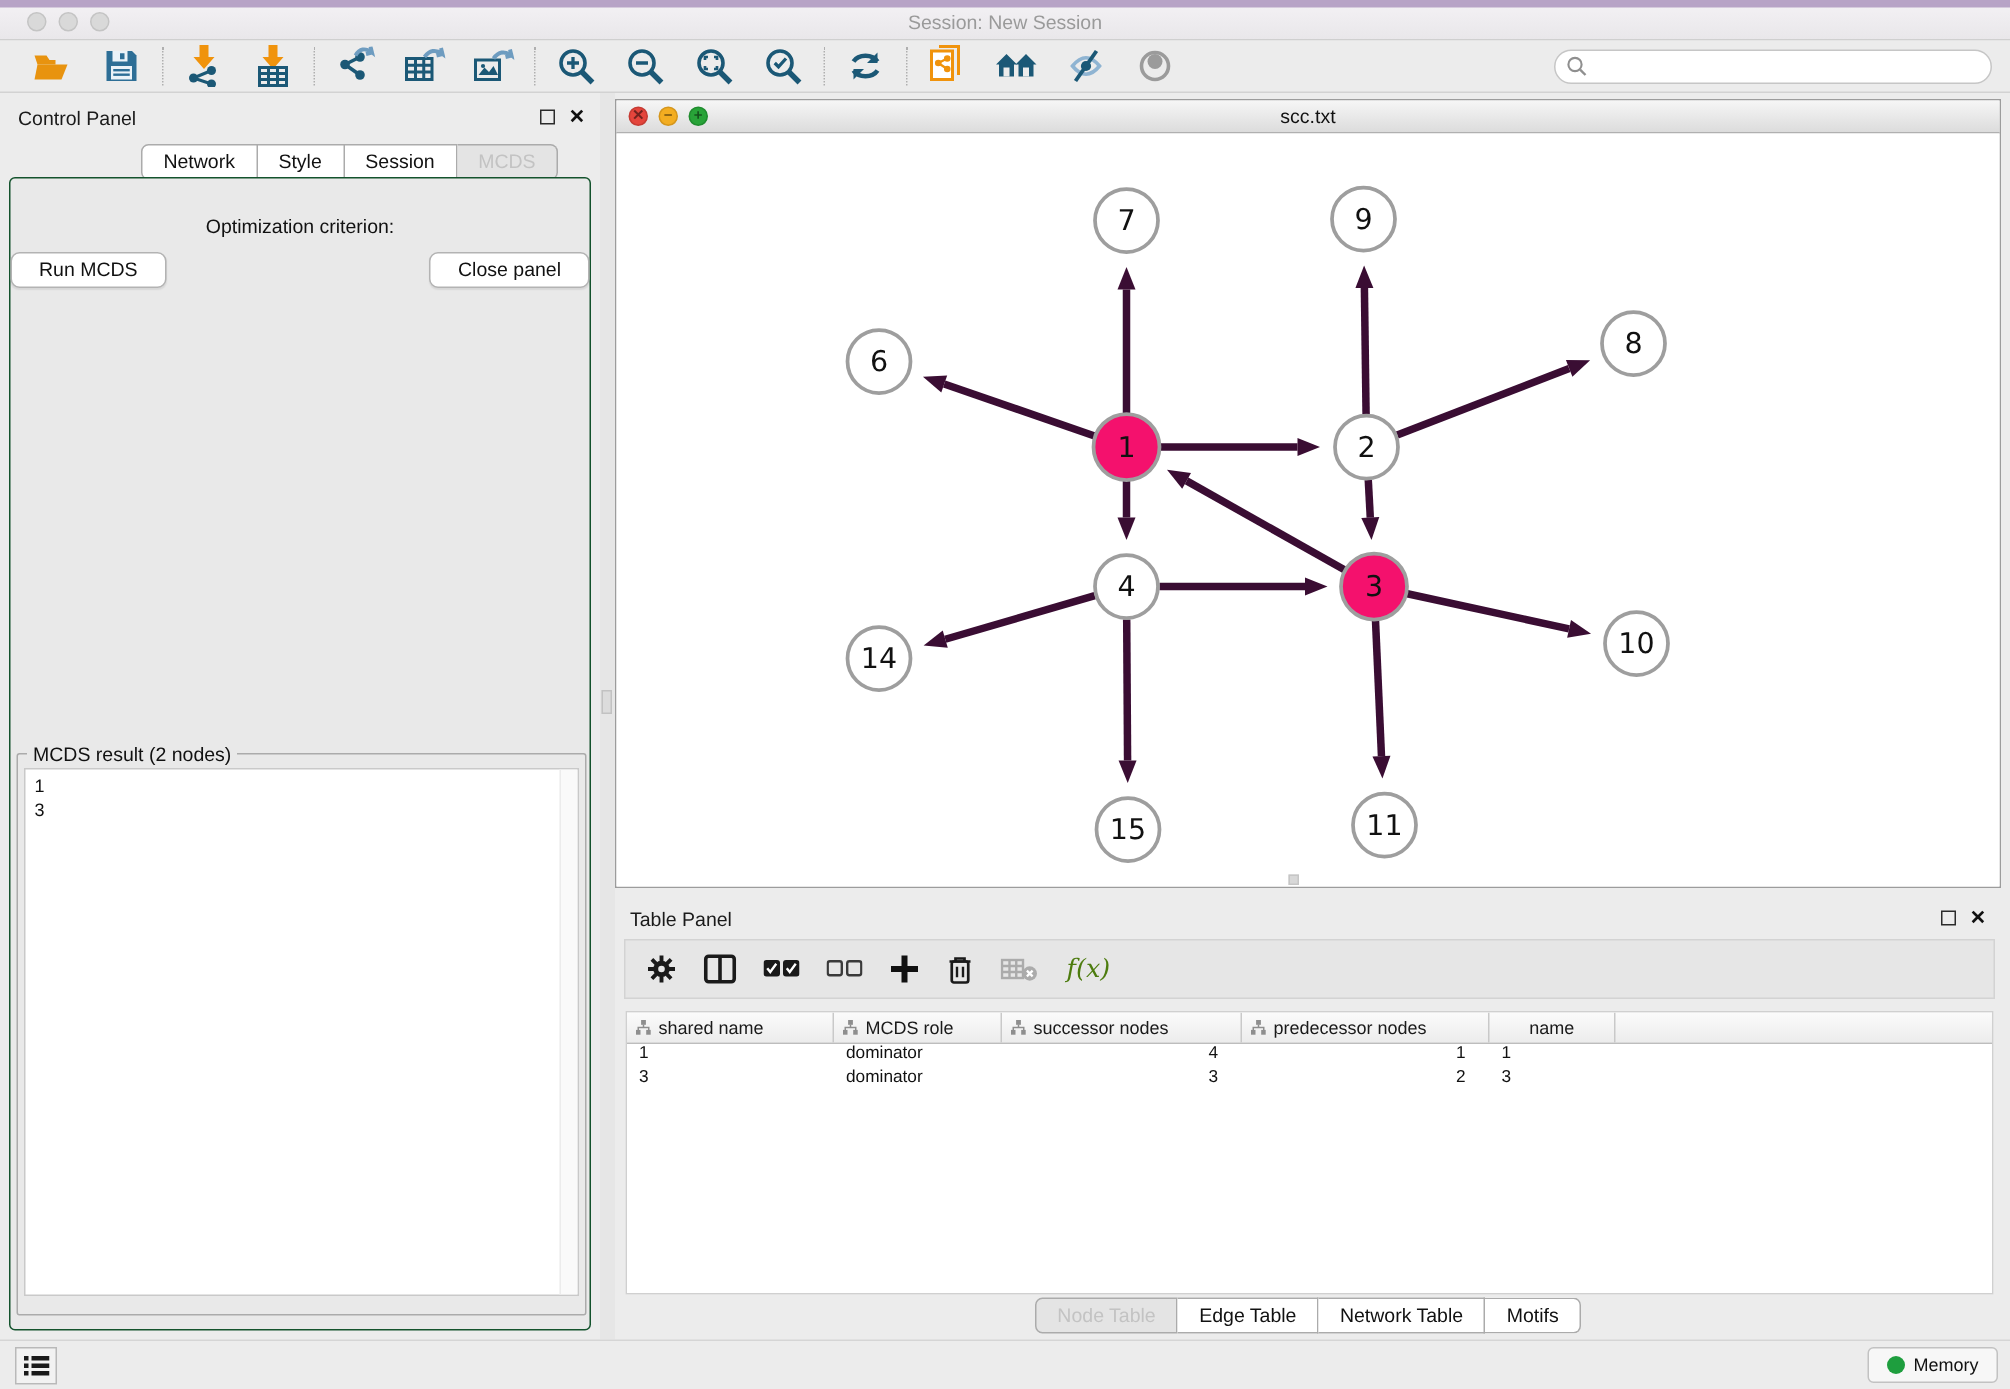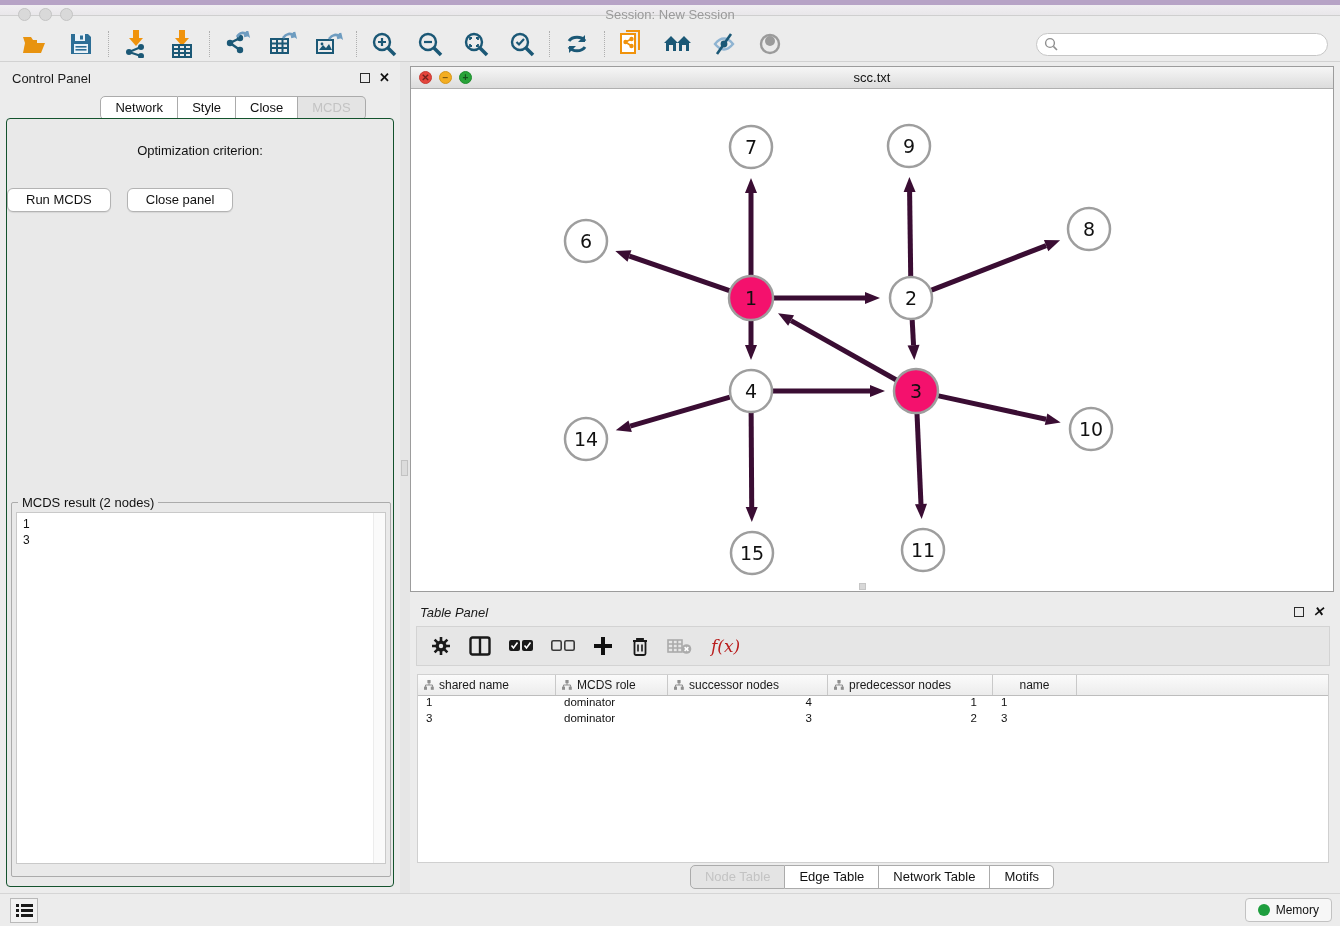--- a/index.html
+++ b/index.html
@@ -1,20 +1,20 @@
 <!DOCTYPE html>
 <html><head>
 <meta charset="utf-8">
 <style>
   * { margin:0; padding:0; box-sizing:border-box; }
   html,body { width:1340px; height:926px; font-family:"Liberation Sans", sans-serif; }
   .app { position:relative; width:1340px; height:926px; background:#ECECEC; overflow:hidden; }
 
   
-  .titlebar { position:absolute; top:0; left:0; right:0; height:16px;
+  .titlebar { position:absolute; top:0; left:0; right:0; height:27px;
     background:linear-gradient(#F4F2F5,#E9E7EA); border-bottom:1px solid #CFCFCF; }
   .titlebar::before { content:""; position:absolute; top:0; left:0; right:0; height:5px; background:#B7A3C6; }
   .traffic-inactive { position:absolute; top:8px; left:18px; display:flex; gap:8px; }
   .traffic-inactive span { width:13px; height:13px; border-radius:50%; background:#D9D9D9; border:1px solid #C4C4C4; }
   .win-title { position:absolute; top:7px; left:0; right:0; text-align:center; font-size:13px; color:#9A9A9A; }
 
   
   .toolbar { position:absolute; top:27px; left:0; right:0; height:35px; background:#ECECEC;
     border-bottom:1px solid #D2D2D2; display:flex; align-items:center; padding:0 8px; }
   .tb-group { display:flex; align-items:center; gap:16px; padding:0 12px; }
@@ -42,21 +42,21 @@
   .tab-btn.last { border-radius:0 5px 5px 0; }
   .tab-btn.selected { background:#E4E4E4; color:#C3C3C3; }
   .cp-body { position:absolute; top:56px; left:6px; width:388px; height:769px; background:#E9E9E9;
     border:1px solid #14532d; border-radius:4px; }
   .opt-label { margin-top:24px; text-align:center; font-size:13px; color:#111; }
   .dropdown { position:relative; margin:10px auto 0; width:310px; height:23px; background:#FFFFFF;
     border:1px solid #B3B3B3; border-radius:6px; font-size:13px; color:#111;
     display:flex; align-items:center; padding:0 26px 0 12px; cursor:pointer;
     box-shadow:0 1px 1px rgba(0,0,0,0.08); }
   .dropdown .stepper { position:absolute; right:7px; top:3px; }
-  .btn-row { margin-top:30px; display:flex; justify-content:flex-start; gap:16px; }
+  .btn-row { margin-top:10px; display:flex; justify-content:space-between; gap:16px; }
   .cp-btn { font-size:13px; color:#111; background:#FFFFFF; border:1px solid #B3B3B3; border-radius:6px;
     padding:3px 18px 4px; cursor:pointer; box-shadow:0 1px 1px rgba(0,0,0,0.08); }
   .result-box { position:absolute; top:376px; left:4px; width:380px; height:382px;
     border:1px solid #ABABAB; border-radius:2px; background:#E9E9E9; }
   .result-box legend { font-size:13px; color:#111; margin-left:6px; padding:0 4px; }
   .result-area { position:relative; margin:2px 4px 4px 4px; height:352px; background:#FFFFFF;
     border:1px solid #C9C9C9; font-size:12px; color:#111; padding:3px 6px; overflow:hidden; }
   .result-area .scroll-track { position:absolute; top:0; right:0; width:12px; height:100%;
     background:#FAFAFA; border-left:1px solid #ECECEC; }
   .result-line { line-height:16px; }
@@ -78,26 +78,26 @@
   .tl-yellow { background:#F3AD21; border:1px solid #D5961B; }
   .tl-green { background:#28A338; border:1px solid #1F8C2E; }
   .nw-title { position:absolute; top:3px; left:0; right:0; text-align:center; font-size:13px; color:#111; }
   .nw-canvas { position:relative; width:100%; height:502px; background:#FFFFFF; }
   .nw-resize-dot { position:absolute; left:448px; bottom:1px; width:7px; height:7px; background:#D8D8D8;
     border:1px solid #C6C6C6; }
 
   
   .table-panel { position:absolute; left:410px; top:534px; width:924px; height:297px; background:#ECECEC; }
   .tp-header { position:absolute; top:6px; left:10px; right:10px; height:20px; font-size:13px; color:#1A1A1A;
-    display:flex; align-items:center;font-style:italic; }
+    display:flex; align-items:center; }
   .tp-header .ph-icons { margin-left:auto; display:flex; gap:9px; align-items:center; }
   .tp-toolbar { position:absolute; top:30px; left:6px; right:4px; height:40px; background:#E6E6E6;
     border:1px solid #D3D3D3; display:flex; align-items:center; gap:18px; padding:0 14px; }
   .tp-icon { display:flex; align-items:center; justify-content:center; cursor:pointer; }
-  .fx-label { font-family:"DejaVu Serif", serif; font-style:italic; font-size:17px; color:#b91c1c; }
+  .fx-label { font-family:"DejaVu Serif", serif; font-style:italic; font-size:17px; color:#4d7c0f; }
   .tp-table { position:absolute; top:78px; left:7px; right:5px; bottom:30px; background:#FFFFFF;
     border:1px solid #D0D0D0; overflow:hidden; }
   .tbl-head { display:flex; height:21px; background:linear-gradient(#FBFBFB,#ECECEC);
     border-bottom:1px solid #BDBDBD; }
   .th { display:flex; align-items:center; gap:5px; font-size:12px; color:#1A1A1A;
     border-right:1px solid #C9C9C9; padding:1px 6px; justify-content:flex-start; }
   .th .th-label { white-space:nowrap; }
   .th-center { justify-content:center; }
   .tbl-row { display:flex; height:16px; font-size:11.5px; color:#111; }
   .td { padding:0 8px; white-space:nowrap; overflow:hidden; }
@@ -291,21 +291,21 @@
       <div class="panel-header">
         <span>Control Panel</span>
         <span class="ph-icons">
           <span class="float-icon"></span>
           <span class="close-icon">✕</span>
         </span>
       </div>
       <div class="cp-tabs">
         <span class="tab-btn">Network</span>
         <span class="tab-btn">Style</span>
-        <span class="tab-btn">Close</span>
+        <span class="tab-btn">Session</span>
         <span class="tab-btn last selected">MCDS</span>
       </div>
       <div class="cp-body">
         <div class="opt-label">Optimization criterion:</div>
         <div class="btn-row">
           <button class="cp-btn">Run MCDS</button>
           <button class="cp-btn">Close panel</button>
         </div>
         <fieldset class="result-box">
           <legend>MCDS result (2 nodes)</legend>

